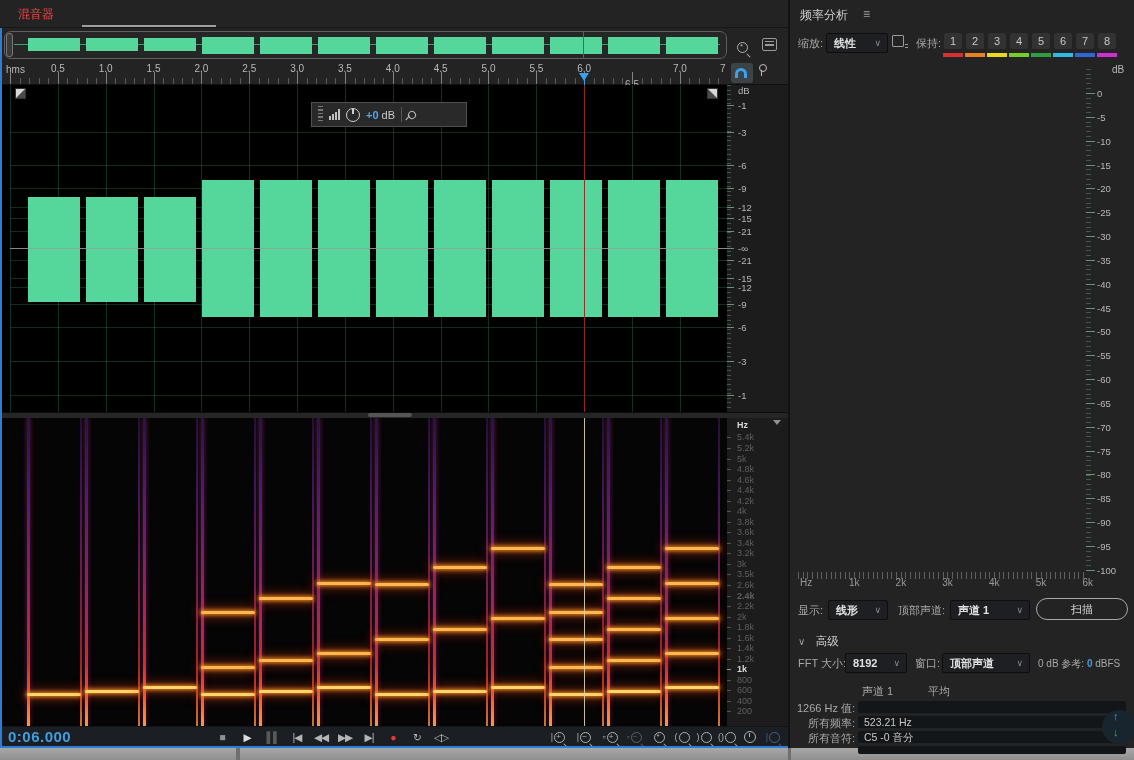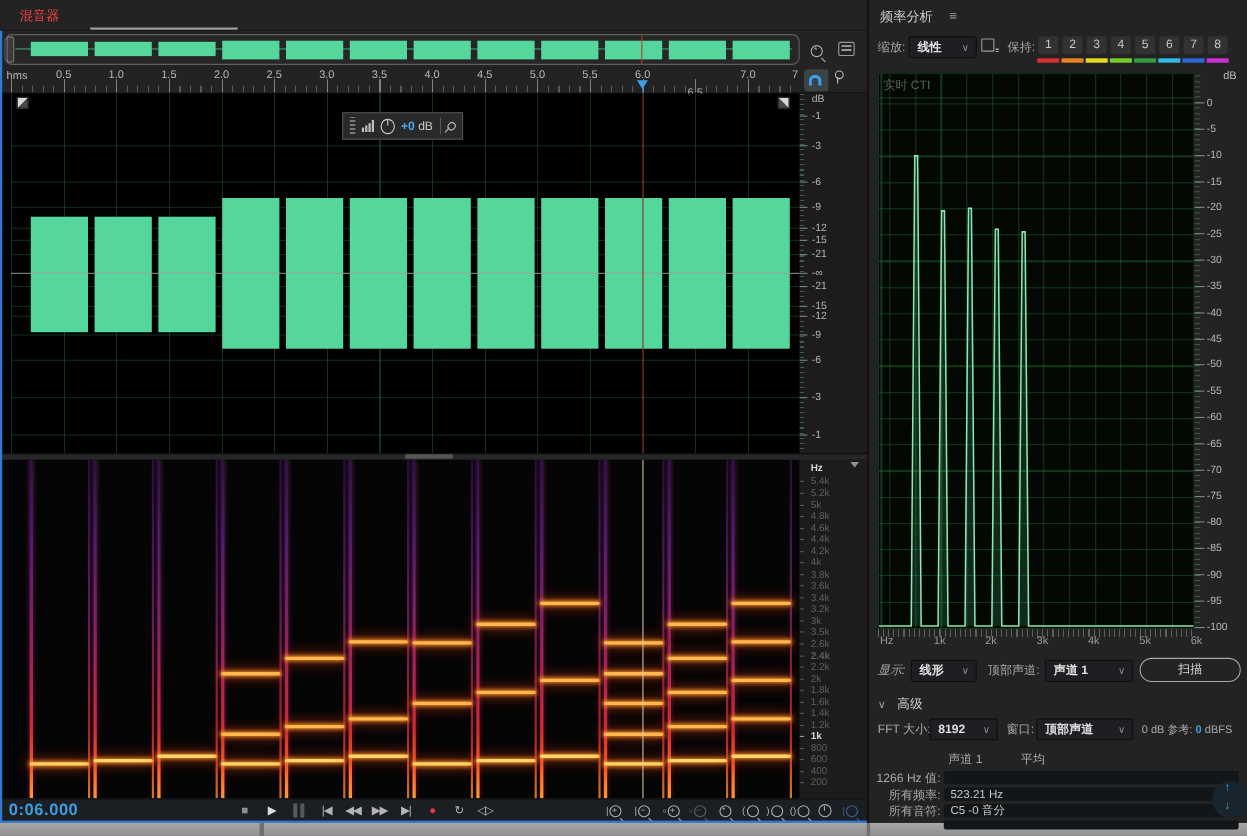--- a/index.html
+++ b/index.html
@@ -114,21 +114,21 @@
         <div class="abs" style="left: 492.137px; top: 95px; width: 51.678px; height: 137px; background: rgb(85, 214, 155);"></div>
         <div class="abs" style="left: 550.131px; top: 95px; width: 51.678px; height: 137px; background: rgb(85, 214, 155);"></div>
         <div class="abs" style="left: 608.125px; top: 95px; width: 51.678px; height: 137px; background: rgb(85, 214, 155);"></div>
         <div class="abs" style="left: 666.119px; top: 95px; width: 51.678px; height: 137px; background: rgb(85, 214, 155);"></div>
       </div>
     <div class="abs" style="left:10px;top:163px;width:717px;height:1px;background:#9aa0a0;opacity:.85;"></div>
     <div class="abs" style="left:15px;top:3px;width:11px;height:11px;border:1px solid #333;background:linear-gradient(135deg,#d8d8d8 0 48%,#4a4a4a 52% 100%);"></div>
     <div class="abs" style="left:707px;top:3px;width:11px;height:11px;border:1px solid #333;background:linear-gradient(225deg,#d8d8d8 0 48%,#4a4a4a 52% 100%);"></div>
     <div class="abs" style="left:584px;top:0;width:1px;height:327px;background:rgba(150,40,35,.95);"></div>
 
-    <div class="abs" style="left:311px;top:17px;width:110px;height:25px;background:rgba(43,43,43,.95);border:1px solid #505050;display:flex;align-items:center;gap:6px;padding:0 6px;">
+    <div class="abs" style="left:311px;top:17px;width:156px;height:25px;background:rgba(43,43,43,.95);border:1px solid #505050;display:flex;align-items:center;gap:6px;padding:0 6px;">
       <div style="width:5px;height:17px;background:repeating-linear-gradient(to bottom,#777 0 1.5px,transparent 1.5px 3.5px);"></div>
       <div style="display:flex;align-items:flex-end;gap:1px;height:11px;">
         <span style="width:2px;height:4px;background:#c0c0c0;"></span>
           <span style="width:2px;height:6px;background:#c0c0c0;"></span>
           <span style="width:2px;height:8px;background:#c0c0c0;"></span>
           <span style="width:2px;height:11px;background:#c0c0c0;"></span>
       </div>
       <div style="position:relative;width:12px;height:12px;border:1.5px solid #cfcfcf;border-radius:50%;">
         <div style="position:absolute;left:5px;top:0;width:1.5px;height:5px;background:#cfcfcf;"></div>
       </div>
@@ -395,28 +395,20 @@
       <div class="abs" style="left: 1032px; top: 33px; width: 18px; height: 16px; background: rgb(50, 50, 50); border-radius: 2px; color: rgb(200, 200, 200); font-size: 11px; line-height: 16px; text-align: center;">5</div>
       <div class="abs" style="left: 1031px; top: 53px; width: 20px; height: 4px; background: rgb(47, 158, 66);"></div>
       <div class="abs" style="left: 1054px; top: 33px; width: 18px; height: 16px; background: rgb(50, 50, 50); border-radius: 2px; color: rgb(200, 200, 200); font-size: 11px; line-height: 16px; text-align: center;">6</div>
       <div class="abs" style="left: 1053px; top: 53px; width: 20px; height: 4px; background: rgb(47, 184, 232);"></div>
       <div class="abs" style="left: 1076px; top: 33px; width: 18px; height: 16px; background: rgb(50, 50, 50); border-radius: 2px; color: rgb(200, 200, 200); font-size: 11px; line-height: 16px; text-align: center;">7</div>
       <div class="abs" style="left: 1075px; top: 53px; width: 20px; height: 4px; background: rgb(47, 102, 216);"></div>
       <div class="abs" style="left: 1098px; top: 33px; width: 18px; height: 16px; background: rgb(50, 50, 50); border-radius: 2px; color: rgb(200, 200, 200); font-size: 11px; line-height: 16px; text-align: center;">8</div>
       <div class="abs" style="left: 1097px; top: 53px; width: 20px; height: 4px; background: rgb(204, 47, 212);"></div>
     </div>
 
-  <div class="abs" style="left:798px;top:66px;width:288px;height:506px;background:#030803;border:1px solid #1d3a22;overflow:hidden;">
-    <div class="abs" style="left:0;top:0;width:288px;height:506px;background:repeating-linear-gradient(to right,rgba(40,115,58,.45) 0 1px,transparent 1px 23.35px);background-position-x:9.5px;"></div>
-    <div class="abs" style="left:0;top:0;width:288px;height:506px;background:repeating-linear-gradient(to bottom,rgba(40,115,58,.45) 0 1px,transparent 1px 23.84px);background-position-y:27px;"></div>
-    <div class="abs" style="left:4px;top:3px;font-size:11px;color:#55655a;">实时 CTI</div>
-    <svg id="spectrumSvg" width="288" height="506" style="position:absolute;left:0;top:0;">
-        <path d="M0 502 L29.4 502 L32.6 74.7 L35.2 74.7 L38.4 502 L53.8 502 L57.0 124.7 L59.6 124.7 L62.8 502 L78.3 502 L81.5 122.4 L84.1 122.4 L87.3 502 L102.7 502 L105.9 141.4 L108.5 141.4 L111.7 502 L127.1 502 L130.3 143.8 L132.9 143.8 L136.1 502 L288 502" fill="rgba(100,230,160,.15)" stroke="#8ce8b2" stroke-width="1.4"></path>
-      </svg>
-  </div>
   <div class="abs" style="left:1086px;top:66px;width:5px;height:506px;background:repeating-linear-gradient(to bottom,#3f5a44 0 1px,transparent 1px 4.77px);background-position-y:27px;"></div>
   <div class="abs" style="left:1112px;top:64px;font-size:10px;color:#b8b8b8;">dB</div>
   <div id="spectrumDbLabels">
       <div class="abs" style="left: 1097px; top: 88px; font-size: 9.5px; color: rgb(184, 184, 184);">0</div>
       <div class="abs" style="left: 1086px; top: 93px; width: 9px; height: 1px; background: rgb(111, 143, 124);"></div>
       <div class="abs" style="left: 1097px; top: 111.84px; font-size: 9.5px; color: rgb(184, 184, 184);">-5</div>
       <div class="abs" style="left: 1086px; top: 116.84px; width: 9px; height: 1px; background: rgb(111, 143, 124);"></div>
       <div class="abs" style="left: 1097px; top: 135.68px; font-size: 9.5px; color: rgb(184, 184, 184);">-10</div>
       <div class="abs" style="left: 1086px; top: 140.68px; width: 9px; height: 1px; background: rgb(111, 143, 124);"></div>
       <div class="abs" style="left: 1097px; top: 159.52px; font-size: 9.5px; color: rgb(184, 184, 184);">-15</div>
@@ -460,21 +452,21 @@
   <div id="spectrumFreqLabels">
       <div class="abs" style="left: 800px; top: 577px; font-size: 10px; color: rgb(154, 154, 154);">Hz</div>
       <div class="abs" style="left: 854.2px; top: 577px; font-size: 10px; color: rgb(154, 154, 154); transform: translateX(-50%);">1k</div>
       <div class="abs" style="left: 900.9px; top: 577px; font-size: 10px; color: rgb(154, 154, 154); transform: translateX(-50%);">2k</div>
       <div class="abs" style="left: 947.6px; top: 577px; font-size: 10px; color: rgb(154, 154, 154); transform: translateX(-50%);">3k</div>
       <div class="abs" style="left: 994.3px; top: 577px; font-size: 10px; color: rgb(154, 154, 154); transform: translateX(-50%);">4k</div>
       <div class="abs" style="left: 1041px; top: 577px; font-size: 10px; color: rgb(154, 154, 154); transform: translateX(-50%);">5k</div>
       <div class="abs" style="left: 1087.7px; top: 577px; font-size: 10px; color: rgb(154, 154, 154); transform: translateX(-50%);">6k</div>
     </div>
 
-  <div class="abs lbl" style="left:798px;top:604px;font-style:italic;">显示:</div>
+  <div class="abs lbl" style="left:798px;top:604px;">显示:</div>
   <div class="abs dd" style="left:828px;top:600px;width:60px;height:20px;">
     <span>线形</span>
     <span class="chev">∨</span>
   </div>
   <div class="abs lbl" style="left:898px;top:604px;">顶部声道:</div>
   <div class="abs dd" style="left:950px;top:600px;width:80px;height:20px;">
     <span>声道 1</span>
     <span class="chev">∨</span>
   </div>
   <div class="abs" style="left:1036px;top:598px;width:92px;height:22px;border:1.5px solid #a8a8a8;border-radius:12px;color:#d8d8d8;font-size:11px;line-height:20px;text-align:center;">扫描</div>

